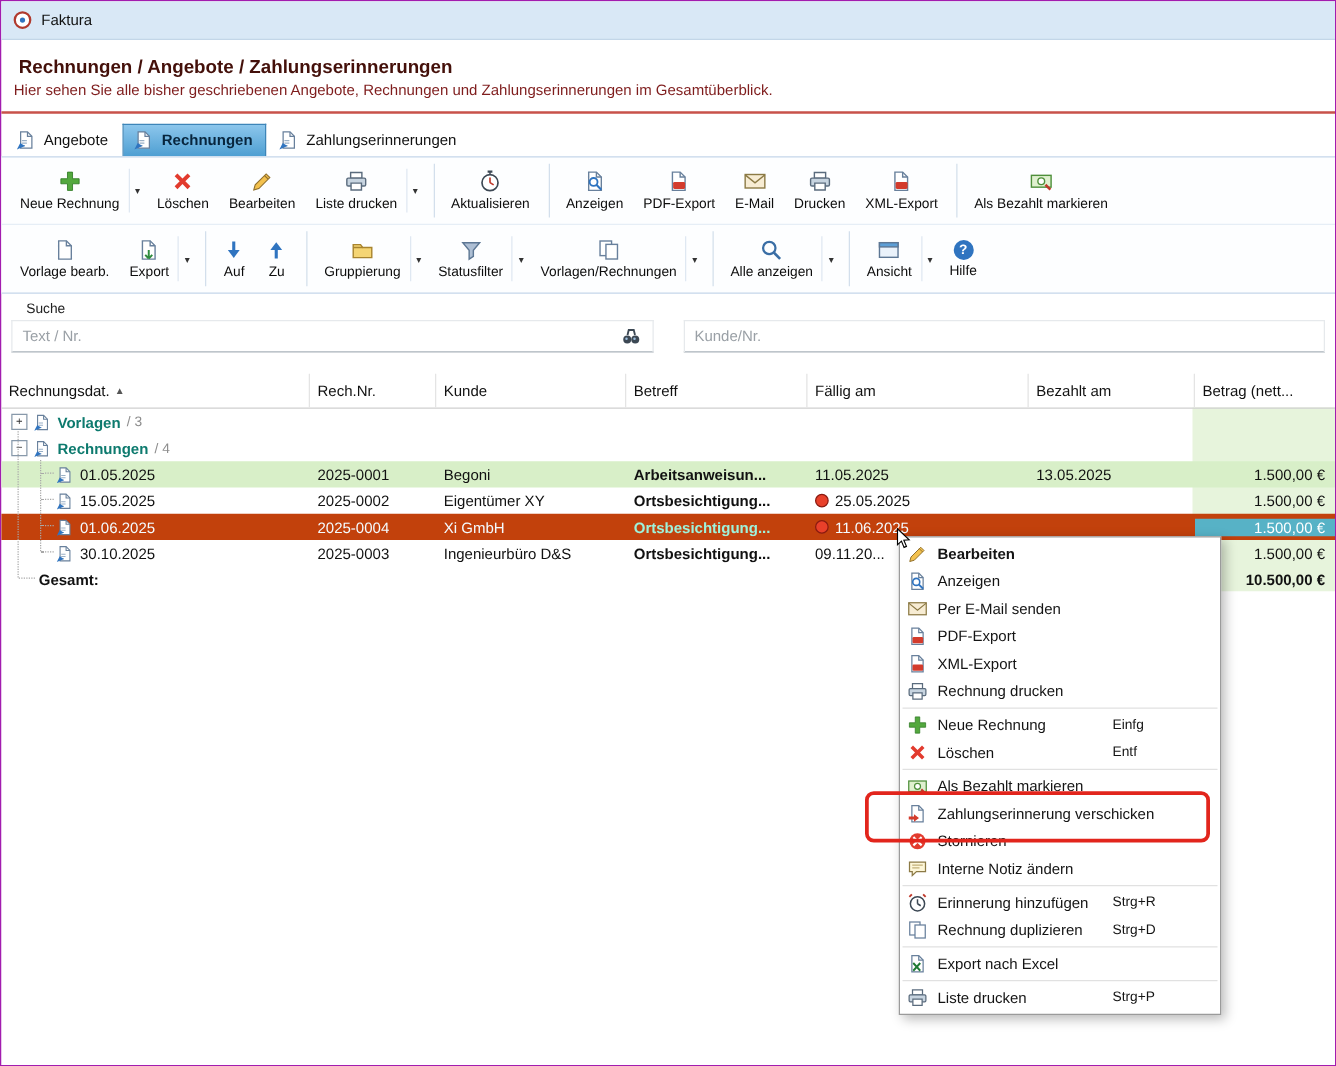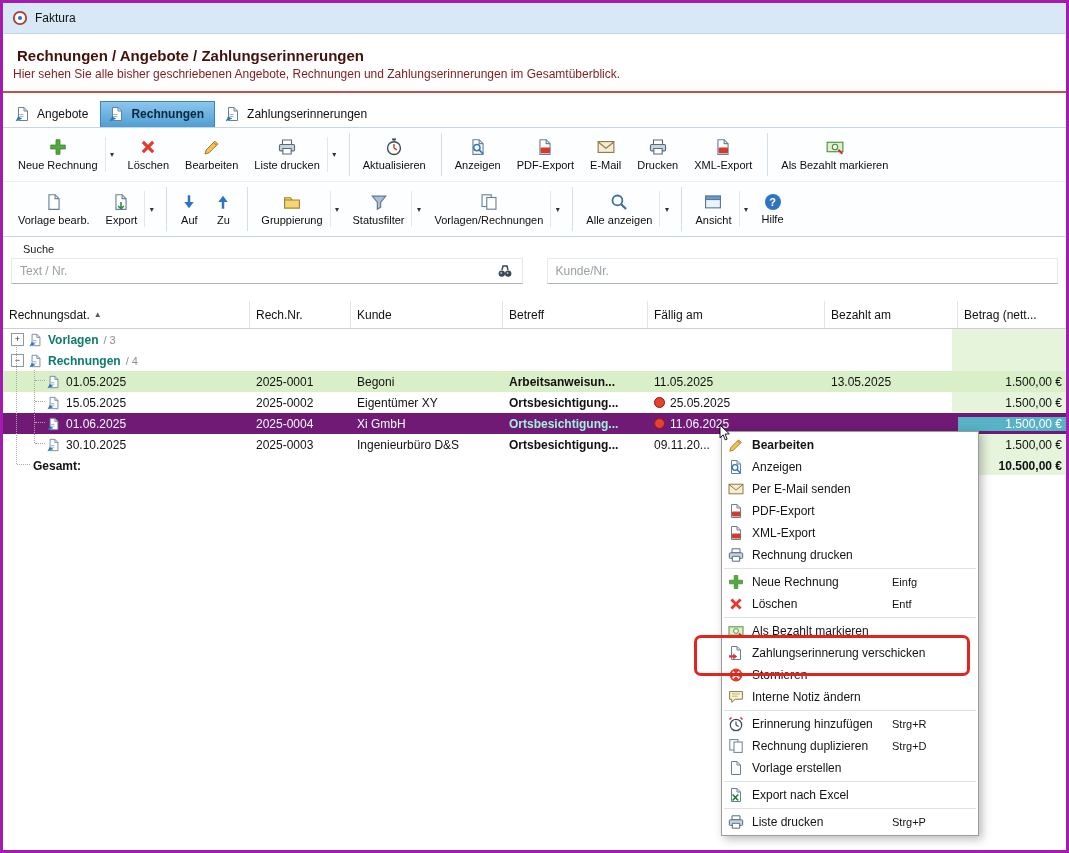--- a/index.html
+++ b/index.html
@@ -1,17 +1,17 @@
 <!DOCTYPE html>
 <html><head>
 <meta charset="utf-8">
 <style>
   html,body{margin:0;padding:0;background:#eee;}
   .app{position:relative;width:1069px;height:853px;background:#fff;overflow:hidden;
-       font-family:"Liberation Sans",sans-serif;border:3px solid #a21caf;box-sizing:border-box;}
+       font-family:"Liberation Sans",sans-serif;border:1px solid #a21caf;box-sizing:border-box;}
   
   .titlebar{position:absolute;top:0;left:0;right:0;height:30px;background:#d9e8f6;
             border-bottom:1px solid #c3d6e8;display:flex;align-items:center;gap:7px;
             padding-left:9px;font-size:12px;color:#111;}
   
   .page-title{position:absolute;top:40px;left:10px;margin:4px;font-size:15px;font-weight:bold;color:#44100a;}
   .page-subtitle{position:absolute;top:64px;left:10px;margin:0;font-size:12px;color:#7f1d1d;}
   .red-rule{position:absolute;top:88px;left:0;right:0;height:2px;background:#c8524a;}
   
   .tabs{position:absolute;top:98px;left:4px;height:26px;display:flex;align-items:flex-end;gap:2px;}
@@ -54,21 +54,21 @@
   .exp{width:11px;height:11px;border:1px solid #8899aa;background:#fff;font-size:9px;line-height:9px;
        display:inline-flex;align-items:center;justify-content:center;color:#333;margin-right:5px;flex:none;}
   .g-label{color:#0d7a6e;font-weight:bold;margin-left:5px;}
   .g-count{color:#8d8d8d;font-size:11px;margin-left:5px;}
   .g-row{height:21px;align-items:center;position:relative;}
   .g-row .cell{padding:0 6px;white-space:nowrap;overflow:hidden;display:flex;align-items:center;}
   .c-date{padding-left:44px !important;gap:5px;}
   .betreff{font-weight:bold;}
   .betrag{justify-content:flex-end;padding-right:10px !important;}
   .g-row.paid{background:#d8efc8;}
-  .g-row.selected{background:#701a75;color:#f4fbff;text-align:center;}
+  .g-row.selected{background:#c2410c;color:#f4fbff;text-align:center;}
   .g-row.selected .betreff{color:#9ef2da;}
   .g-row.selected .betrag{background:#57b2c6;color:#fff;}
   .dot{width:9px;height:9px;border-radius:50%;background:#e8402a;border:1px solid #8a1a10;
        display:inline-block;margin-right:5px;flex:none;}
   .g-total{height:21px;align-items:center;font-weight:bold;}
   .g-total .cell{padding:0 6px;display:flex;align-items:center;}
   .t-label{padding-left:30px !important;}
   .tl{position:absolute;}
   
   .ctx{position:absolute;left:718px;top:428px;width:258px;background:#fff;border:1px solid #9b9b9b;
@@ -662,26 +662,20 @@
       <span class="m-lbl">Erinnerung hinzufügen</span>
       <span class="m-sc">Strg+R</span>
     </div>
     <div class="mi">
       <svg class="ic">
           <use href="#s-copy"></use>
         </svg>
       <span class="m-lbl">Rechnung duplizieren</span>
       <span class="m-sc">Strg+D</span>
     </div>
-    <div class="mi">
-      <svg class="ic">
-          <use href="#s-doc"></use>
-        </svg>
-      <span class="m-lbl">Vorlage erstellen</span>
-    </div>
     <div class="msep"></div>
     <div class="mi">
       <svg class="ic">
           <use href="#s-excel"></use>
         </svg>
       <span class="m-lbl">Export nach Excel</span>
     </div>
     <div class="msep"></div>
     <div class="mi">
       <svg class="ic">

